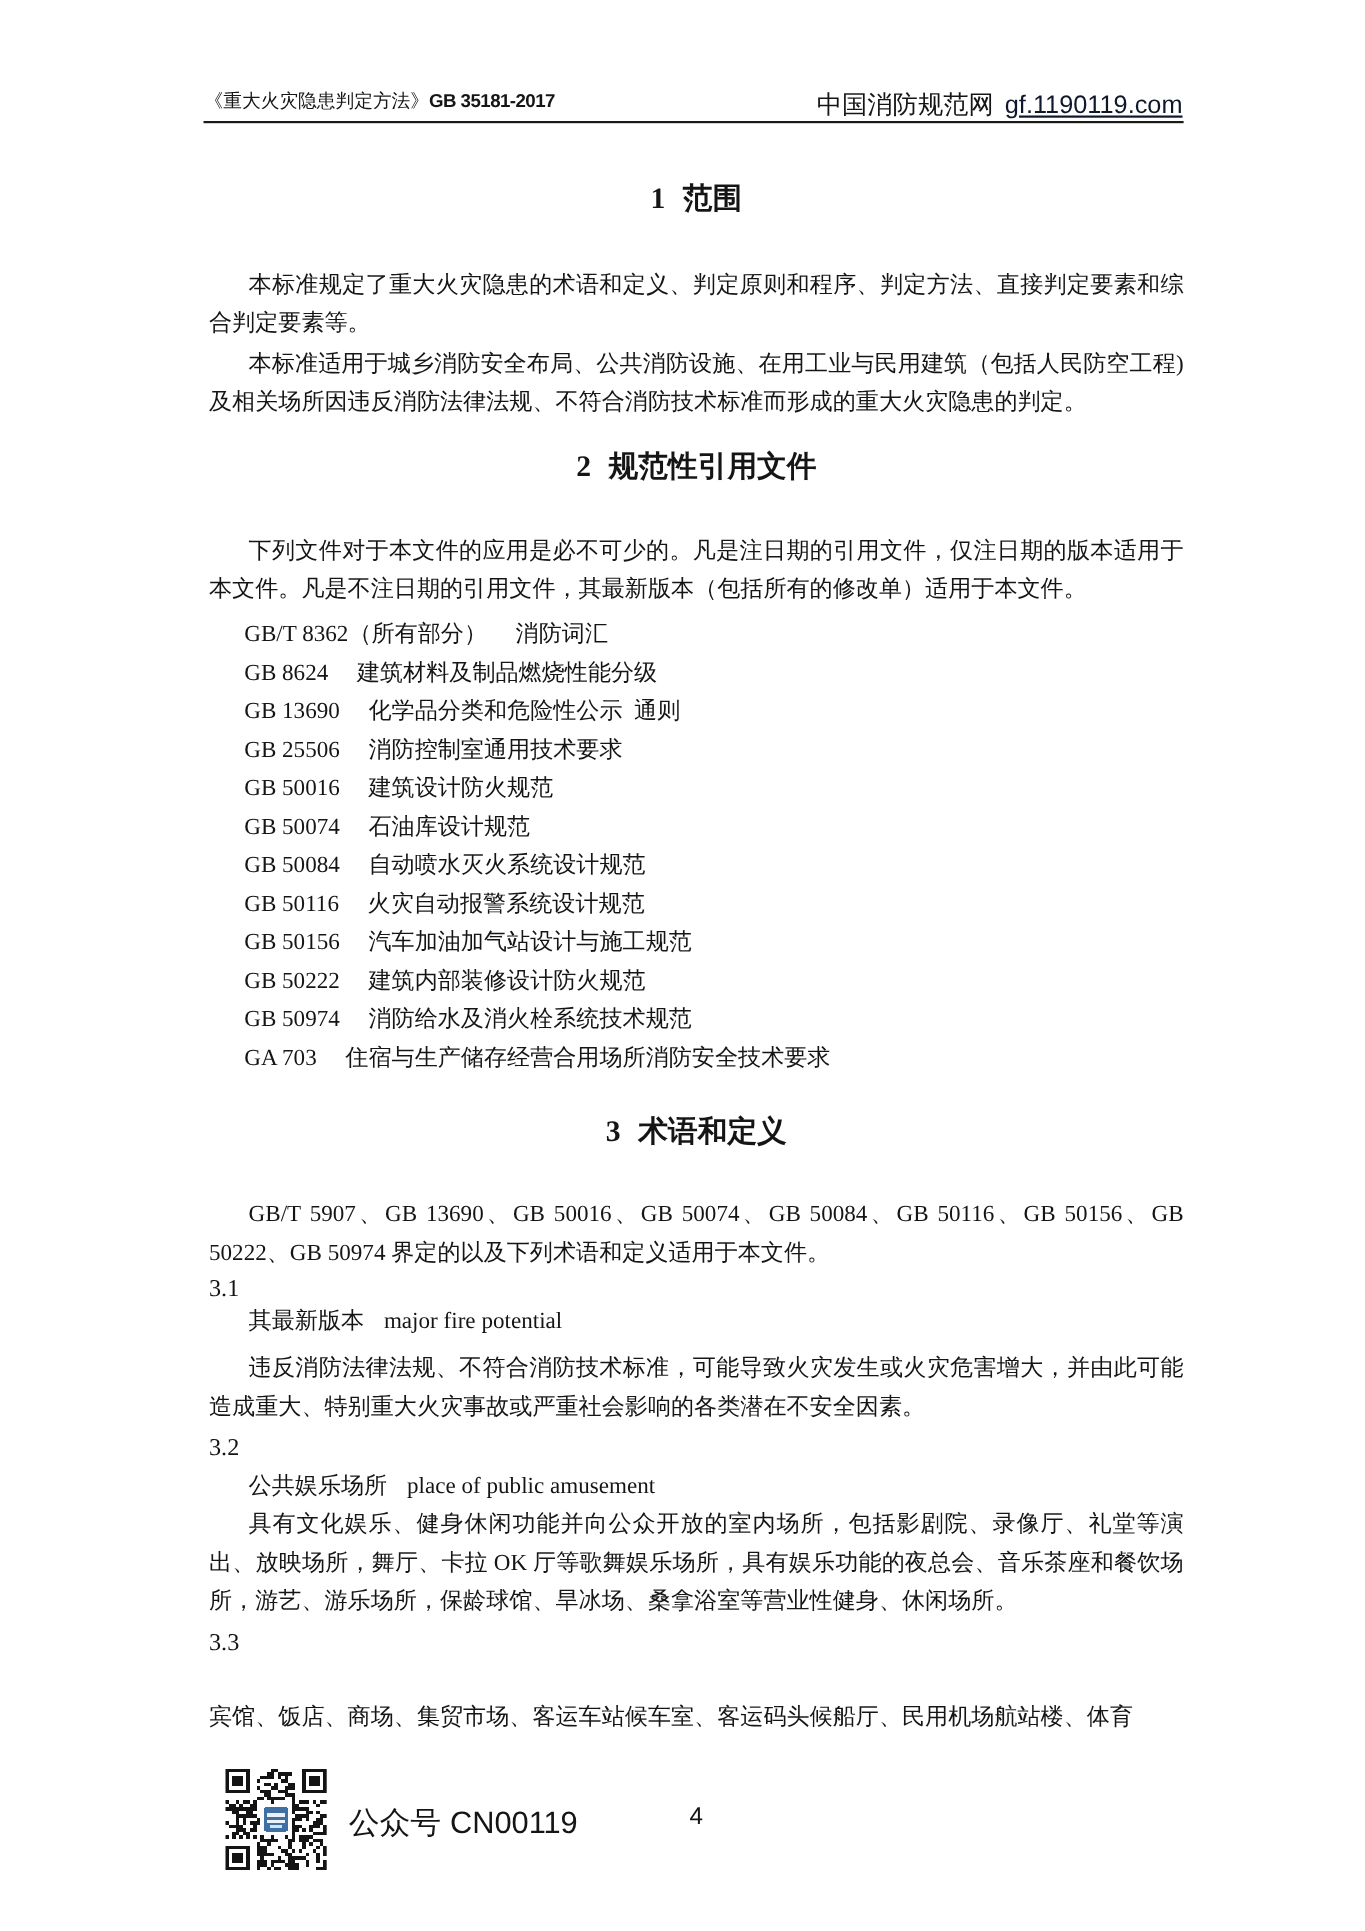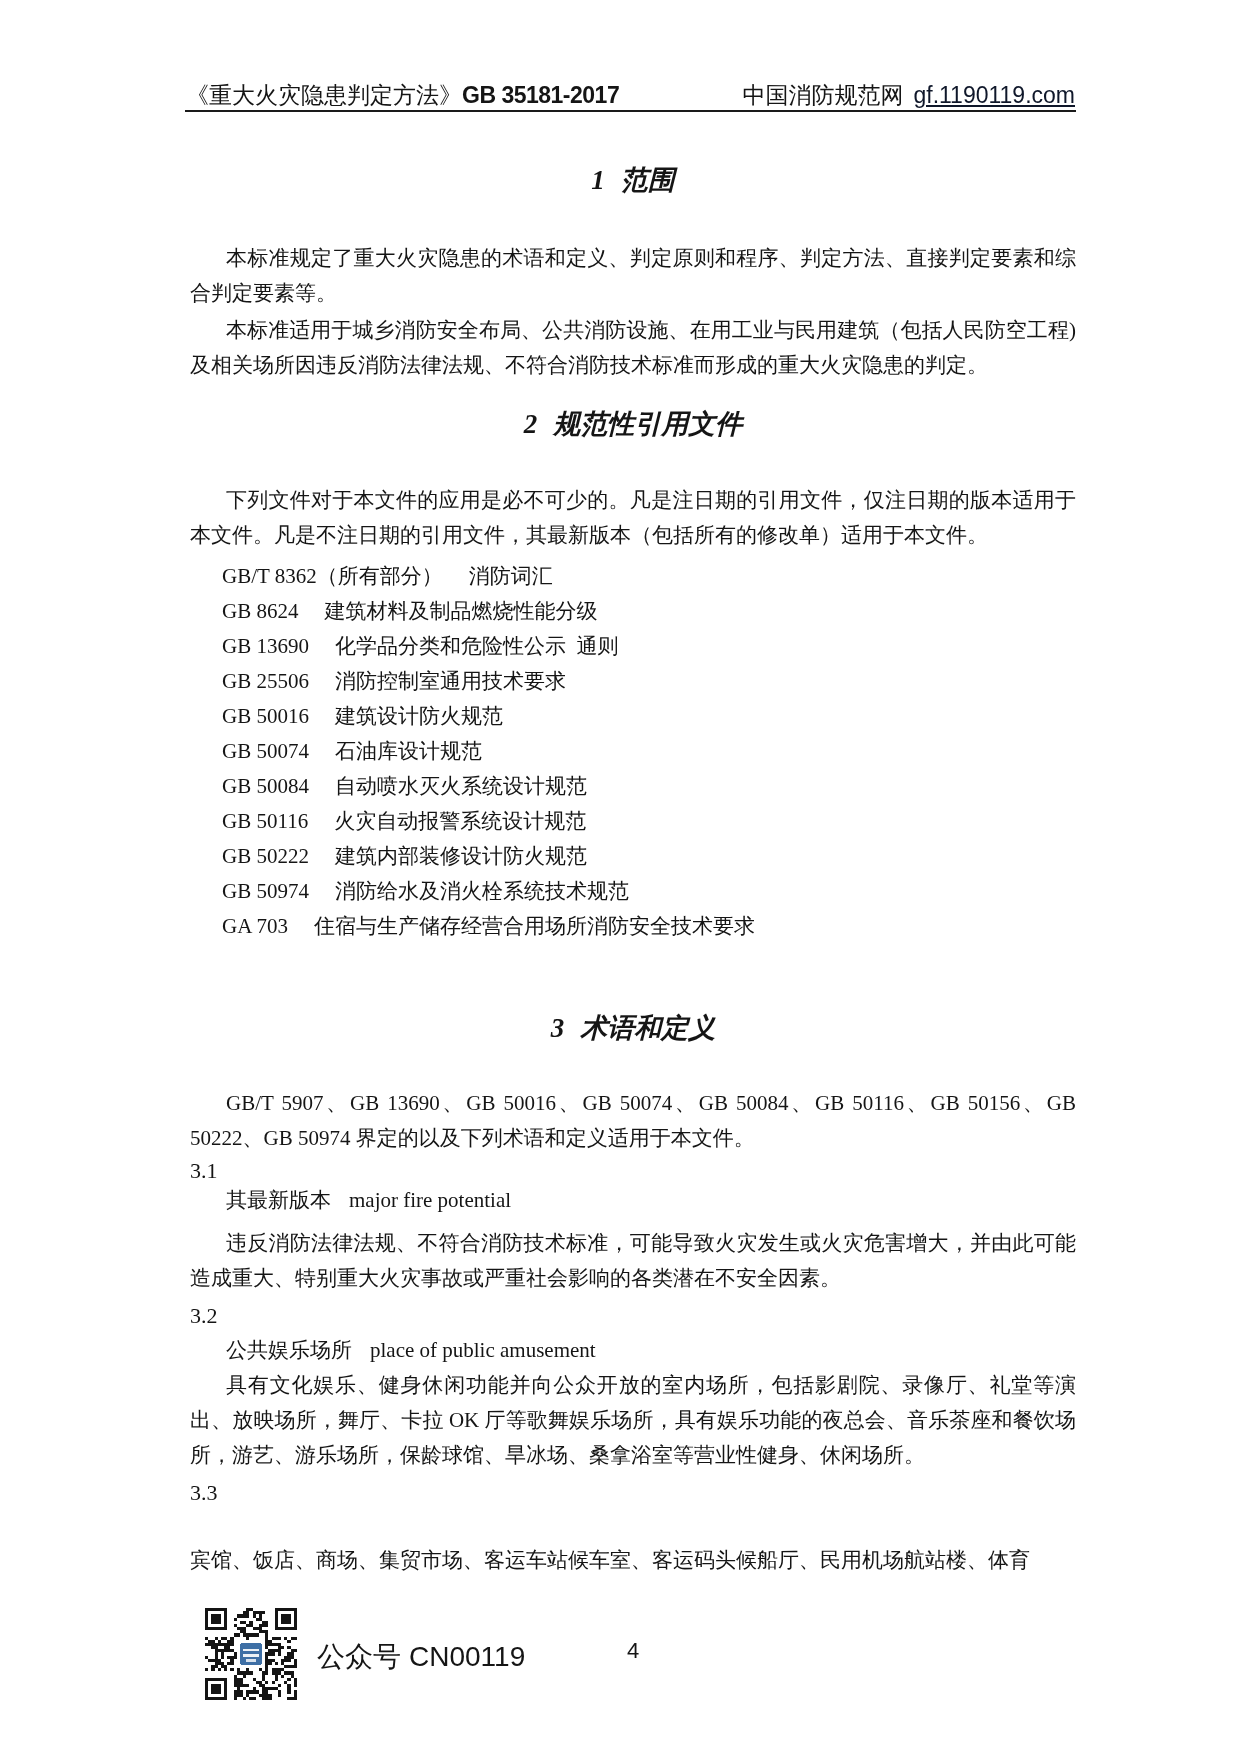--- a/index.html
+++ b/index.html
@@ -2,28 +2,28 @@
 <html><head>
 <meta charset="utf-8">
 <style>
   html,body{margin:0;padding:0;background:#ffffff;}
   .page{
     position:relative;width:1241px;height:1755px;background:#ffffff;
     font-family:"Liberation Serif","DejaVu Serif",serif;color:#151515;
     overflow:hidden;
   }
   
-  .hdr-left{position:absolute;left:186px;top:80px;font-size:23px;white-space:nowrap;}
+  .hdr-left{position:absolute;left:186px;top:80px;font-size:17px;white-space:nowrap;}
   .hdr-left .code{font-family:"Liberation Sans","DejaVu Sans",sans-serif;font-weight:600;letter-spacing:-0.5px;}
   .hdr-right{position:absolute;right:166px;top:80px;font-size:23px;white-space:nowrap;text-align:right;}
   .hdr-link{font-family:"Liberation Sans","DejaVu Sans",sans-serif;text-decoration:underline;margin-left:10px;cursor:pointer;}
   .hdr-rule{position:absolute;left:185px;right:165px;top:110px;border-top:2px solid #1a1a1a;height:0;}
   
   .h{position:absolute;left:190px;width:886px;text-align:center;
-     font-family:"Liberation Sans","DejaVu Sans",sans-serif;font-weight:bold;font-size:27px;white-space:nowrap;font-style:italic;}
+     font-family:"Liberation Sans","DejaVu Sans",sans-serif;font-weight:bold;font-size:27px;white-space:nowrap;}
   .h .num{font-family:"Liberation Serif","DejaVu Serif",serif;}
   .hgap{display:inline-block;width:16px;}
   
   .para{position:absolute;left:190px;width:886px;font-size:21px;line-height:35px;
         text-align:justify;text-indent:36px;}
   .noindent{text-indent:0;}
   .ref-list{position:absolute;left:222px;top:559px;font-size:21px;line-height:35px;}
   .ref-row{height:35px;white-space:nowrap;}
   .ref-title{margin-left:26px;white-space:pre-wrap;}
   .clause-num{position:absolute;left:190px;font-size:22px;line-height:35px;}
@@ -54,20 +54,21 @@
 
   <div class="ref-list">
     <div class="ref-row"><span>GB/T 8362（所有部分）</span><span class="ref-title">消防词汇</span></div>
     <div class="ref-row"><span>GB 8624</span><span class="ref-title">建筑材料及制品燃烧性能分级</span></div>
     <div class="ref-row"><span>GB 13690</span><span class="ref-title">化学品分类和危险性公示  通则</span></div>
     <div class="ref-row"><span>GB 25506</span><span class="ref-title">消防控制室通用技术要求</span></div>
     <div class="ref-row"><span>GB 50016</span><span class="ref-title">建筑设计防火规范</span></div>
     <div class="ref-row"><span>GB 50074</span><span class="ref-title">石油库设计规范</span></div>
     <div class="ref-row"><span>GB 50084</span><span class="ref-title">自动喷水灭火系统设计规范</span></div>
     <div class="ref-row"><span>GB 50116</span><span class="ref-title">火灾自动报警系统设计规范</span></div>
+    <div class="ref-row"><span>GB 50156</span><span class="ref-title">汽车加油加气站设计与施工规范</span></div>
     <div class="ref-row"><span>GB 50222</span><span class="ref-title">建筑内部装修设计防火规范</span></div>
     <div class="ref-row"><span>GB 50974</span><span class="ref-title">消防给水及消火栓系统技术规范</span></div>
     <div class="ref-row"><span>GA 703</span><span class="ref-title">住宿与生产储存经营合用场所消防安全技术要求</span></div>
   </div>
 
   <div class="h" style="top:1010px"><span class="num">3</span><span class="hgap"></span><span>术语和定义</span></div>
   <div class="para" style="top:1086px">GB/T 5907、GB 13690、GB 50016、GB 50074、GB 50084、GB 50116、GB 50156、GB 50222、GB 50974 界定的以及下列术语和定义适用于本文件。</div>
 
   <div class="clause-num" style="top:1153px">3.1</div>
   <div class="term-line" style="top:1183px"><span>其最新版本</span><span class="term-en">major fire potential</span></div>

